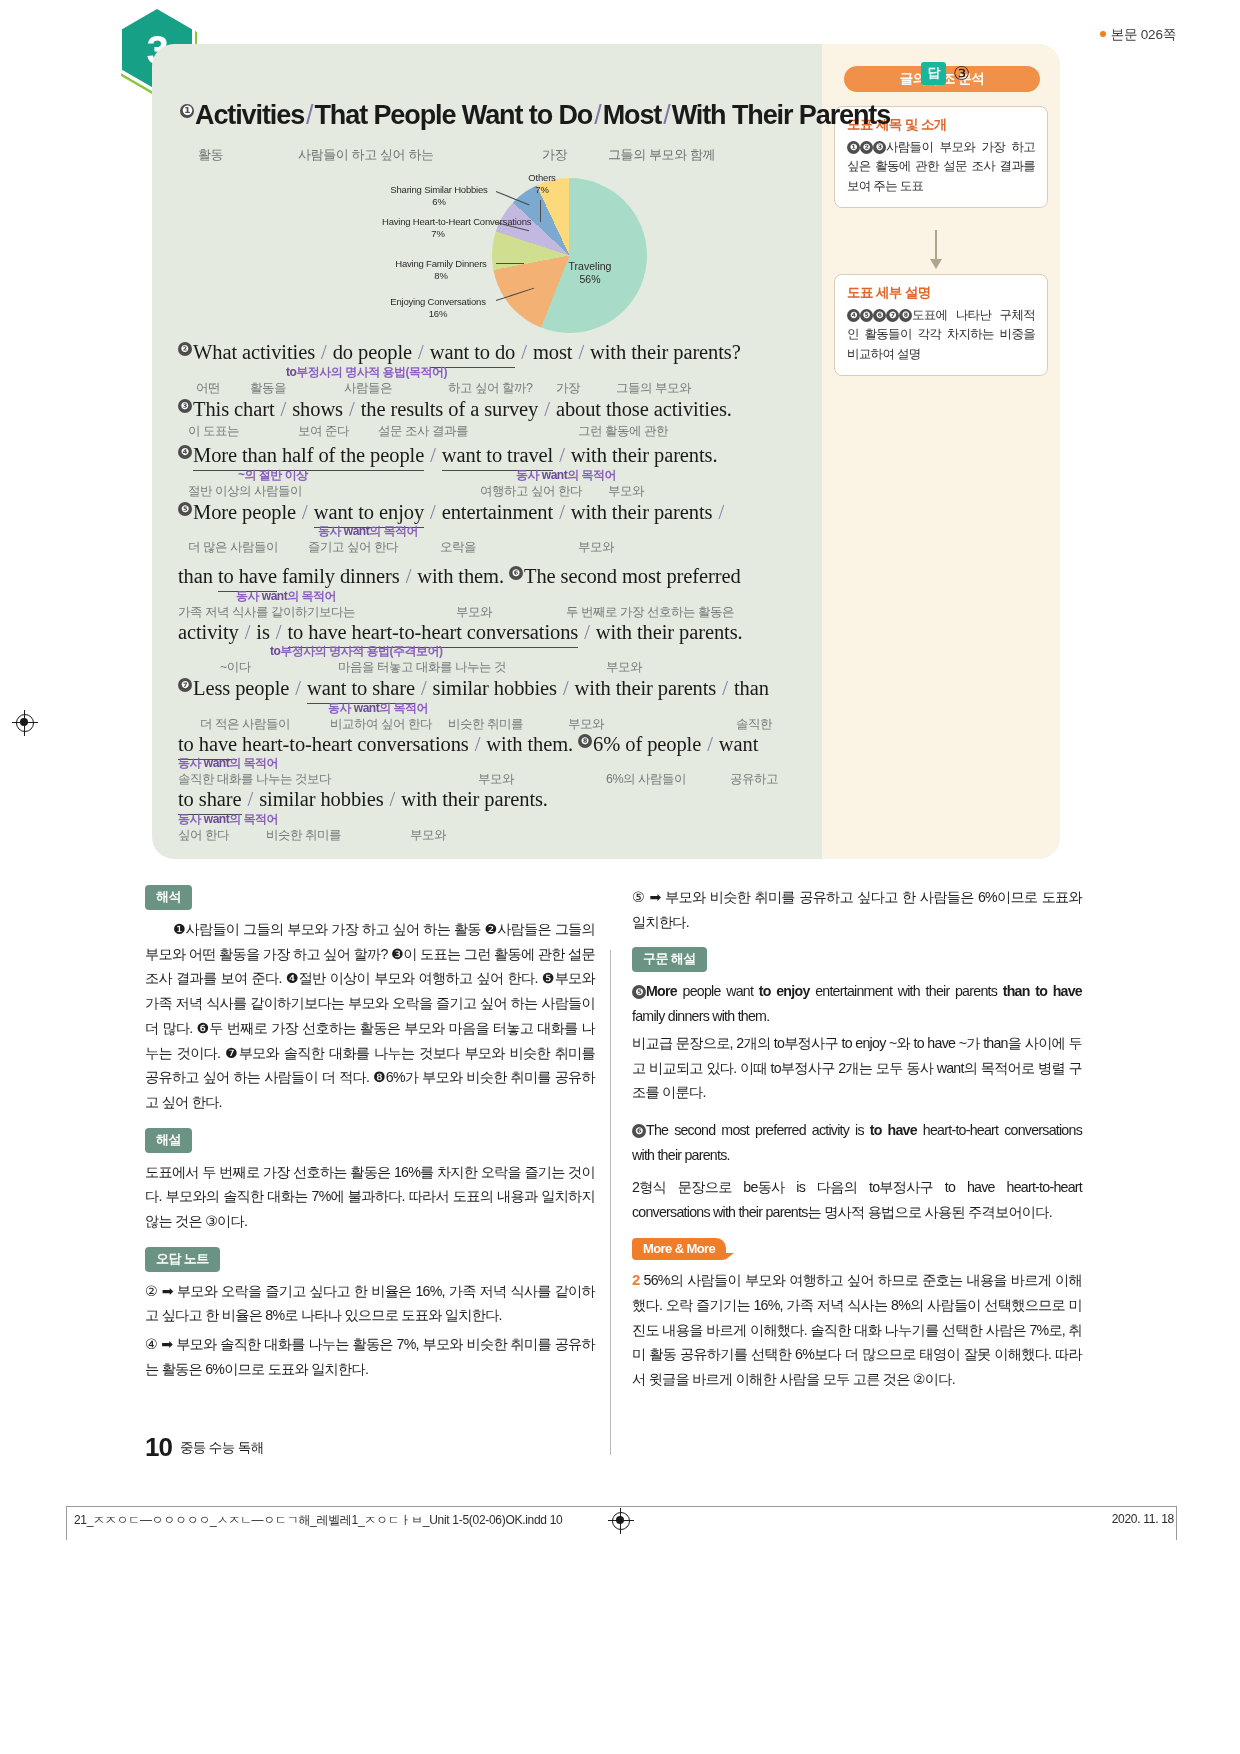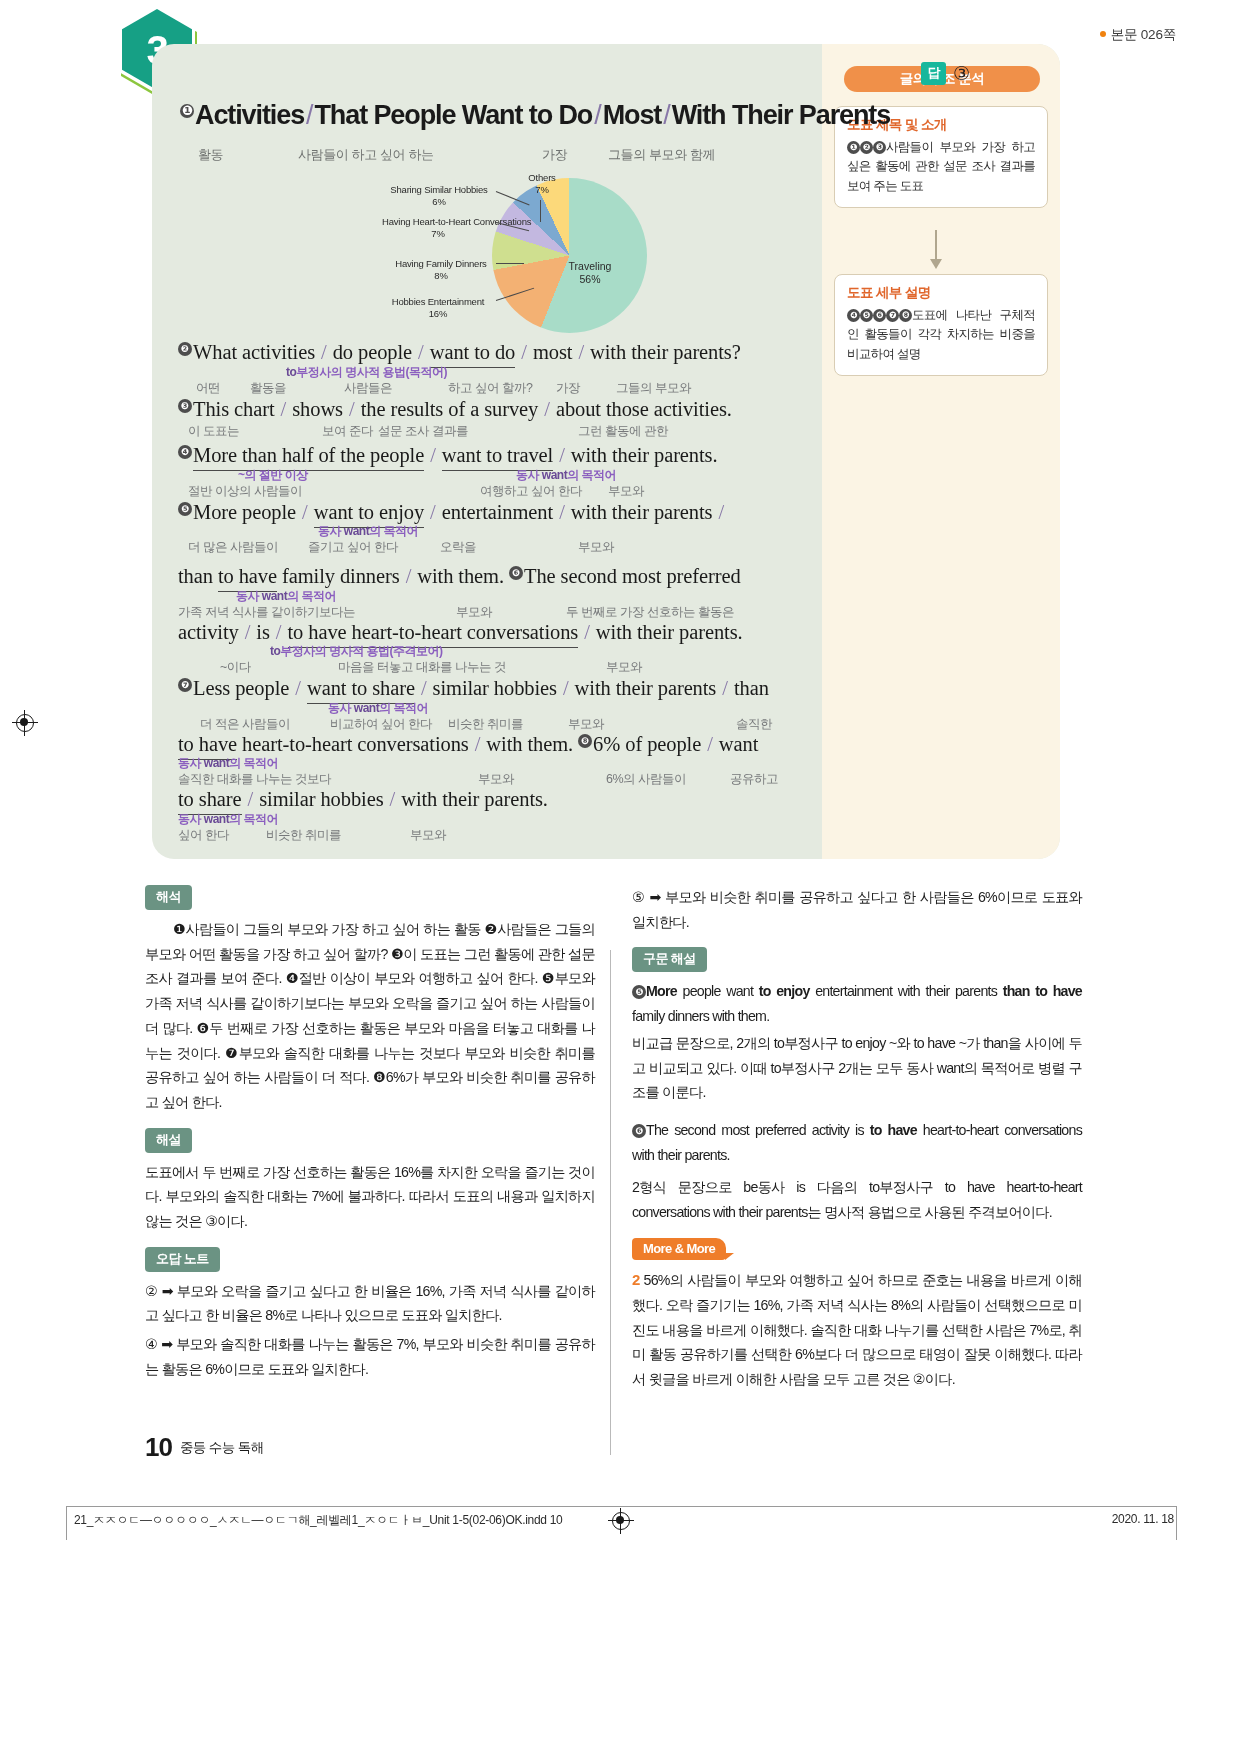--- a/index.html
+++ b/index.html
@@ -200,21 +200,21 @@
       <span>Having Heart-to-Heart Conversations</span><br><span>7%</span>
     </div>
     <div class="leader" style="left:126px;top:52px;width:34px;transform:rotate(14deg);transform-origin:left center;"></div>
 
     <div class="lbl" style="left:18px;top:88px;width:106px;">
       <span>Having Family Dinners</span><br><span>8%</span>
     </div>
     <div class="leader" style="left:126px;top:93px;width:28px;"></div>
 
     <div class="lbl" style="left:12px;top:126px;width:112px;">
-      <span>Hobbies Entertainment</span><br><span>16%</span>
+      <span>Enjoying Conversations</span><br><span>16%</span>
     </div>
     <div class="leader" style="left:126px;top:130px;width:40px;transform:rotate(-18deg);transform-origin:left center;"></div>
   </div>
 
   <div class="sent-area">
 
     <div class="line" style="margin-top:0;">
       <div class="en"><span class="cnum">❷</span>What activities <span class="sl">/</span> do people <span class="sl">/</span> <u>want to do</u> <span class="sl">/</span> most <span class="sl">/</span> with their parents?</div>
       <div style="position:relative;height:17px;">
         <span class="gram" style="left:108px;top:1px;"><em>to</em>부정사의 명사적 용법(목적어)</span>
@@ -226,21 +226,21 @@
         <span style="left:270px;">하고 싶어 할까?</span>
         <span style="left:378px;">가장</span>
         <span style="left:438px;">그들의 부모와</span>
       </div>
     </div>
 
     <div class="line" style="margin-top:2px;">
       <div class="en"><span class="cnum">❸</span>This chart <span class="sl">/</span> shows <span class="sl">/</span> the results of a survey <span class="sl">/</span> about those activities.</div>
       <div class="ko-row" style="height:20px;margin-top:4px;">
         <span style="left:10px;">이 도표는</span>
-        <span style="left:144px;text-align:center;">보여 준다</span>
+        <span style="left:120px;text-align:center;">보여 준다</span>
         <span style="left:200px;">설문 조사 결과를</span>
         <span style="left:400px;">그런 활동에 관한</span>
       </div>
     </div>
 
     <div class="line" style="margin-top:2px;">
       <div class="en"><span class="cnum">❹</span><u>More than half of the people</u> <span class="sl">/</span> <u>want to travel</u> <span class="sl">/</span> with their parents.</div>
       <div style="position:relative;height:17px;">
         <span class="gram" style="left:60px;top:1px;">~의 절반 이상</span>
         <span class="gram" style="left:338px;top:1px;">동사 <em>want</em>의 목적어</span>

